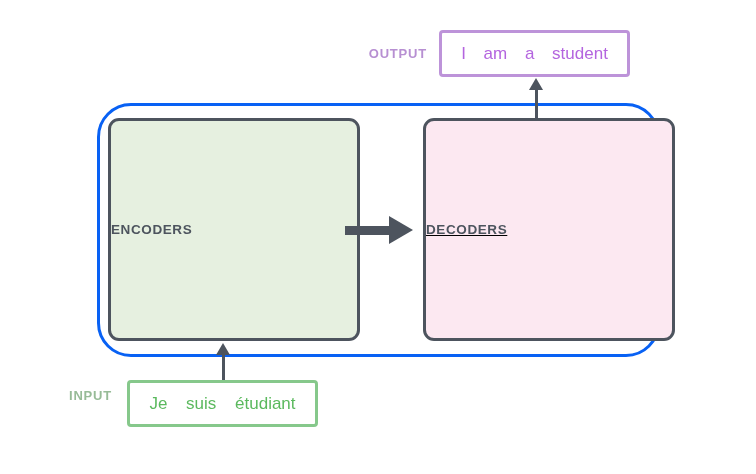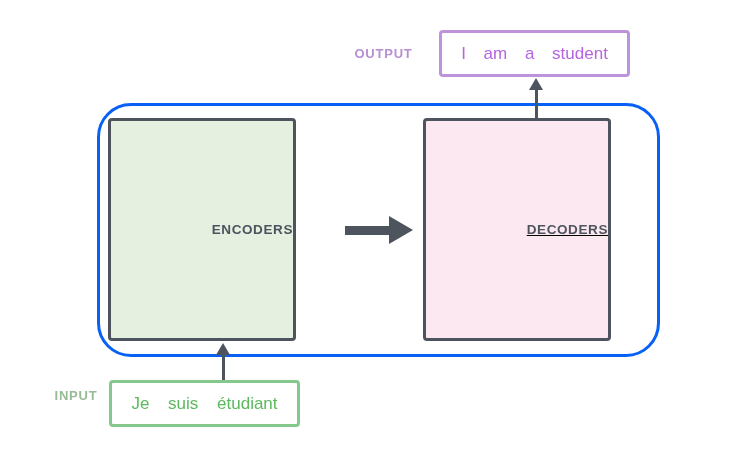--- a/index.html
+++ b/index.html
@@ -33,26 +33,26 @@
     width: 563px; height: 254px;
     border: 3px solid var(--blue);
     border-radius: 34px;
     background: transparent;
   }
 
   
   .stack-box {
     position: absolute;
     top: 118px;
-    width: 188px; height: 223px;
+    width: 252px; height: 223px;
     border: 3.5px solid var(--dark);
-    border-radius: 4px;
+    border-radius: 11px;
     display: flex;
     align-items: center;
-    justify-content: flex-end;
+    justify-content: flex-start;
   }
   .encoders-box { left: 108px; background: var(--enc-fill); }
   .decoders-box { left: 423px; background: var(--dec-fill); text-decoration: underline; }
   .stack-label {
     font-size: 13.5px;
     font-weight: bold;
     letter-spacing: 0.6px;
     color: var(--dark);
   }
 
@@ -101,33 +101,33 @@
     font-size: 17px;
     white-space: nowrap;
   }
   .output-box {
     left: 439px; top: 30px;
     border: 3px solid var(--out-border);
     color: var(--out-text);
     word-spacing: 13px;
   }
   .input-box {
-    left: 109px; top: 380px;
+    left: 127px; top: 380px;
     border: 3px solid var(--in-border);
     color: var(--in-text);
     word-spacing: 14px;
   }
 
   
   .side-label {
     position: absolute;
     font-size: 13px;
     font-weight: bold;
     letter-spacing: 0.8px;
-    text-align: center;
+    text-align: right;
   }
   .output-label {
     left: 340px; top: 46px;
     width: 87px;
     color: var(--out-label);
   }
   .input-label {
     left: 40px; top: 388px;
     width: 72px;
     color: var(--in-label);

